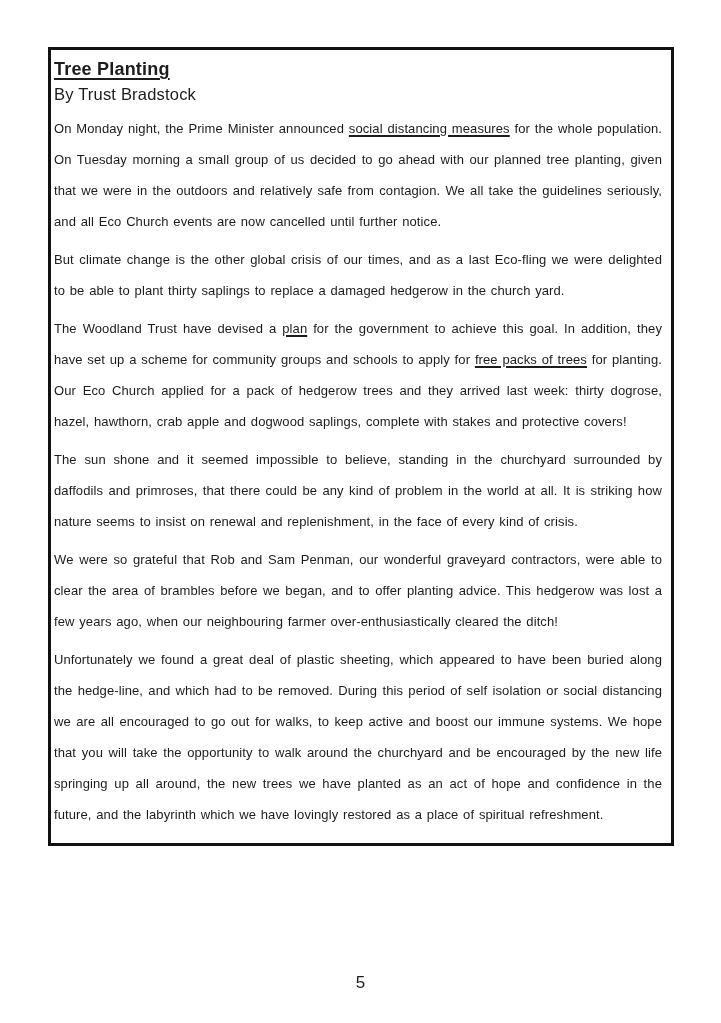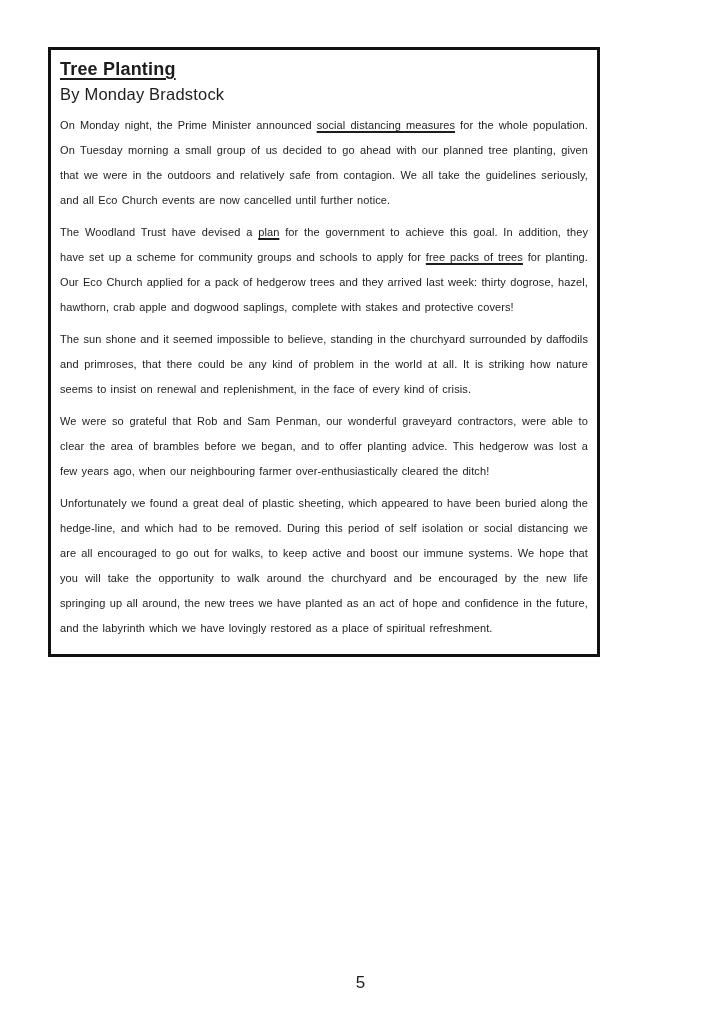--- a/index.html
+++ b/index.html
@@ -13,45 +13,45 @@
     position: relative;
     overflow: hidden;
     font-family: "Liberation Sans", sans-serif;
     color: #1c1c1c;
     -webkit-font-smoothing: antialiased;
   }
   .article-frame {
     position: absolute;
     left: 48px;
     top: 47px;
-    width: 552px;
+    width: 626px;
     box-sizing: border-box;
     border: 3px solid #111111;
     background: #ffffff;
-    padding: 7px 9px 13px 9px;
+    padding: 7px 9px 13px 3px;
   }
   .article-title {
     margin: 0;
     font-size: 18px;
     line-height: 25px;
     font-weight: bold;
     text-decoration: underline;
     text-decoration-thickness: 2px;
     text-underline-offset: 3px;
     letter-spacing: 0.2px;
   }
   .article-byline {
     font-size: 16.5px;
     line-height: 24px;
     letter-spacing: 0.2px;
   }
   .para {
     margin: 7px 0 0 0;
-    font-size: 11px;
-    line-height: 25px;
+    font-size: 13px;
+    line-height: 31px;
     text-align: justify;
     word-spacing: 1px;
     letter-spacing: 0.1px;
   }
   .u {
     text-decoration: underline;
     text-decoration-thickness: 1.5px;
     text-underline-offset: 2px;
   }
   .page-number {
@@ -63,23 +63,24 @@
     font-size: 17px;
     line-height: 22px;
   }
 </style>
 </head>
 <body>
 
 <div class="page">
   <div class="article-frame">
     <h1 class="article-title">Tree Planting</h1>
-    <div class="article-byline">By Monday Bradstock</div>
+    <div class="article-byline">By Trust Bradstock</div>
     <div class="article-body">
         <p class="para"><span>On Monday night, the Prime Minister announced </span><span class="u">social distancing measures</span><span> for the whole population. On Tuesday morning a small group of us decided to go ahead with our planned tree planting, given that we were in the outdoors and relatively safe from contagion. We all take the guidelines seriously, and all Eco Church events are now cancelled until further notice.</span></p>
+        <p class="para"><span>But climate change is the other global crisis of our times, and as a last Eco-fling we were delighted to be able to plant thirty saplings to replace a damaged hedgerow in the church yard.</span></p>
         <p class="para"><span>The Woodland Trust have devised a </span><span class="u">plan</span><span> for the government to achieve this goal. In addition, they have set up a scheme for community groups and schools to apply for </span><span class="u">free packs of trees</span><span> for planting. Our Eco Church applied for a pack of hedgerow trees and they arrived last week: thirty dogrose, hazel, hawthorn, crab apple and dogwood saplings, complete with stakes and protective covers!</span></p>
         <p class="para"><span>The sun shone and it seemed impossible to believe, standing in the churchyard surrounded by daffodils and primroses, that there could be any kind of problem in the world at all. It is striking how nature seems to insist on renewal and replenishment, in the face of every kind of crisis.</span></p>
         <p class="para"><span>We were so grateful that Rob and Sam Penman, our wonderful graveyard contractors, were able to clear the area of brambles before we began, and to offer planting advice. This hedgerow was lost a few years ago, when our neighbouring farmer over-enthusiastically cleared the ditch!</span></p>
         <p class="para"><span>Unfortunately we found a great deal of plastic sheeting, which appeared to have been buried along the hedge-line, and which had to be removed. During this period of self isolation or social distancing we are all encouraged to go out for walks, to keep active and boost our immune systems. We hope that you will take the opportunity to walk around the churchyard and be encouraged by the new life springing up all around, the new trees we have planted as an act of hope and confidence in the future, and the labyrinth which we have lovingly restored as a place of spiritual refreshment.</span></p>
       </div>
   </div>
   <div class="page-number">5</div>
 </div>
 
 </body></html>

